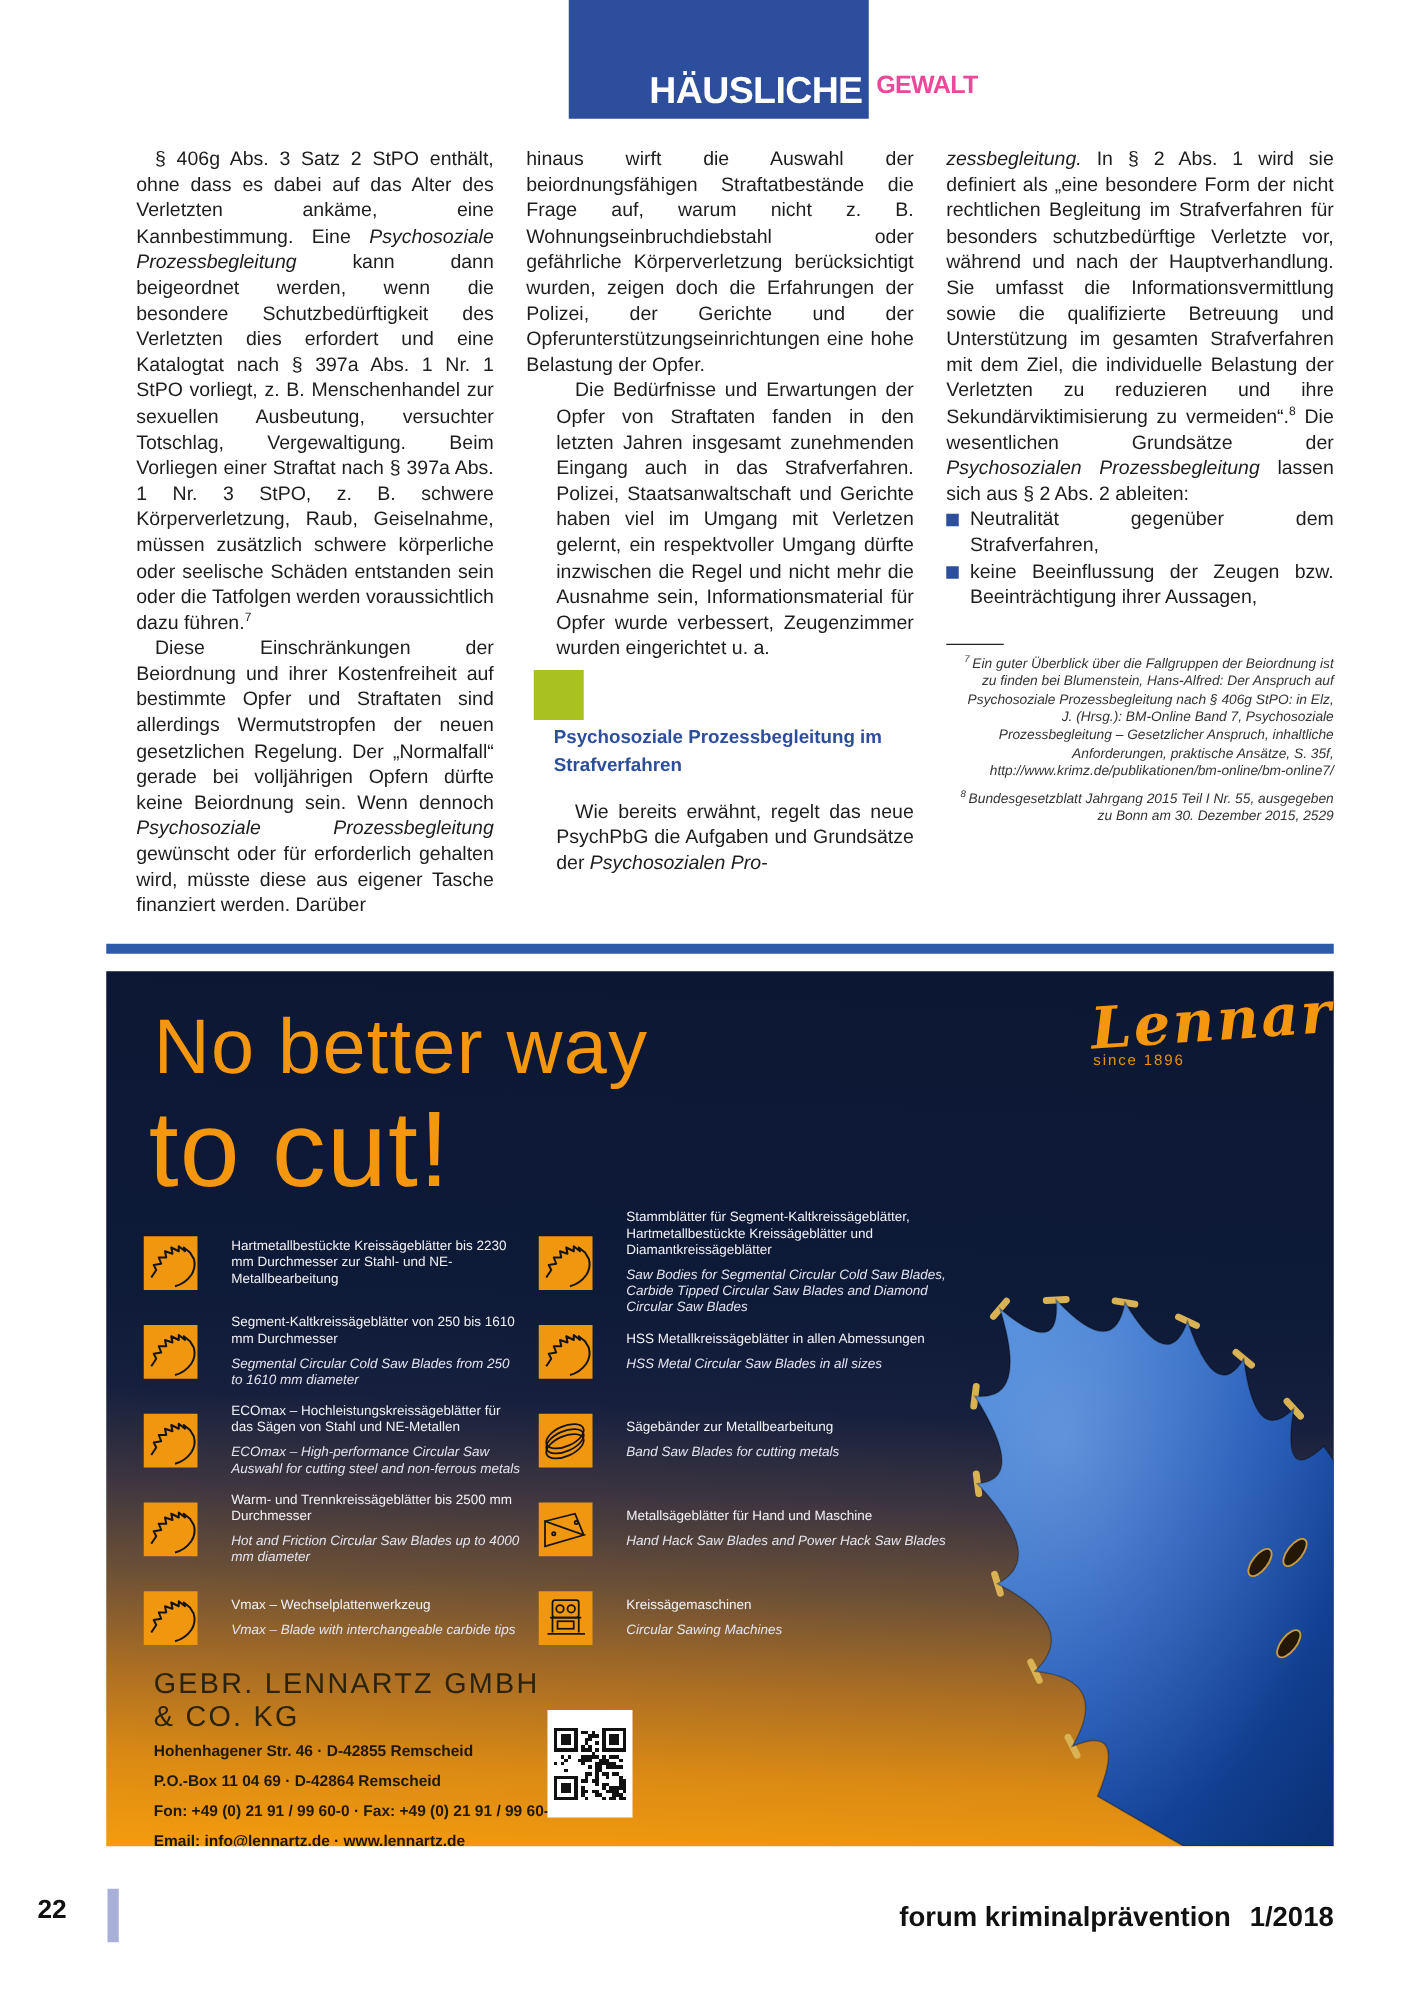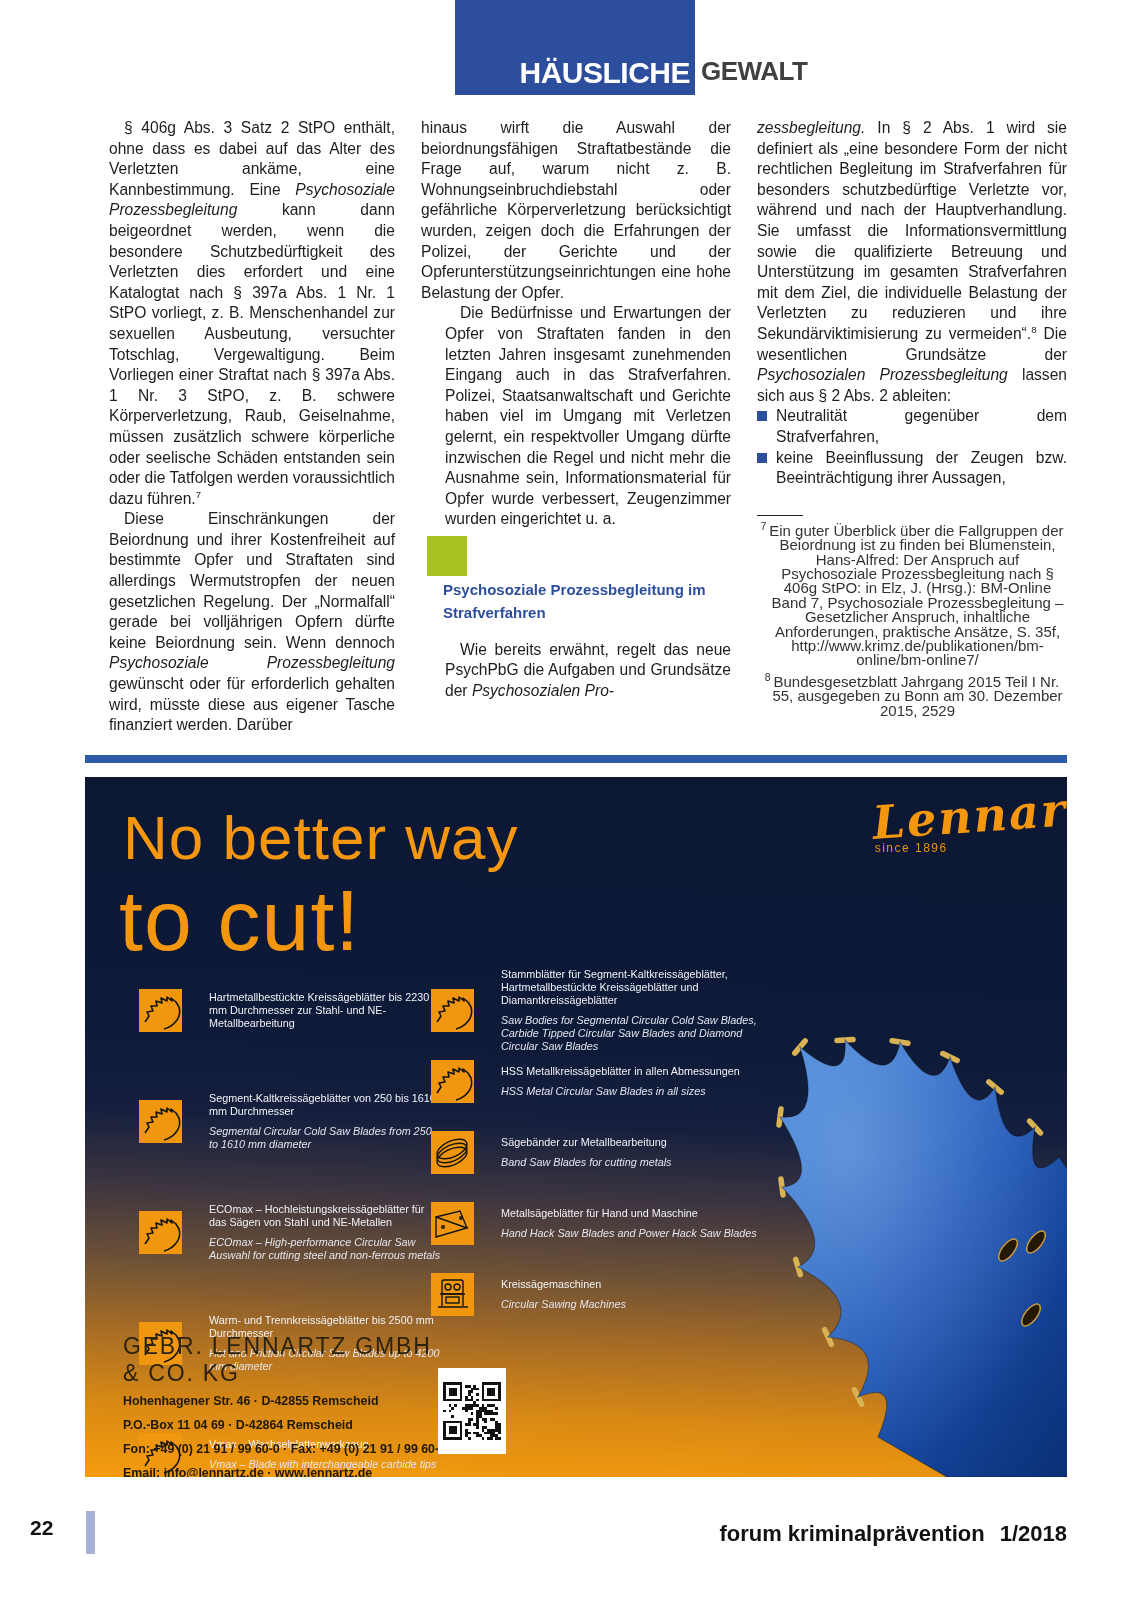--- a/index.html
+++ b/index.html
@@ -3,58 +3,58 @@
 <meta charset="utf-8">
 <style>
   html,body{margin:0;padding:0;background:#ffffff;}
   .page{position:relative;width:1132px;height:1554px;background:#ffffff;overflow:hidden;
         font-family:"Liberation Sans",sans-serif;color:#1d1d1d;}
 
   
   .title-box{position:absolute;left:455px;top:0;width:240px;height:95px;background:#2d4e9c;
              display:flex;align-items:flex-end;justify-content:flex-end;padding:0 5px 7px 0;box-sizing:border-box;}
   .title-part1{color:#ffffff;font-size:30px;font-weight:bold;letter-spacing:-0.5px;line-height:1;}
-  .title-part2{position:absolute;left:701px;top:58px;color:#404040;font-size:26px;font-weight:bold;letter-spacing:-0.5px;line-height:1;}
+  .title-part2{position:absolute;left:701px;top:58px;color:#ec4899;font-size:20px;font-weight:bold;letter-spacing:-0.5px;line-height:1;}
 
   
   .col{position:absolute;top:118px;width:310px;}
   .col1{left:85px}.col2{left:421px}.col3{left:757px}
   .body-text{margin:0;font-size:15.6px;line-height:20.6px;text-align:justify;hyphens:auto;-webkit-hyphens:auto;color:#1d1d1d;}
   .body-text .it{font-style:italic;}
   .body-text sup{font-size:62%;line-height:0;}
   .indent{text-indent:15px;margin-left:24px;}
 
   .subhead-wrap{position:relative;margin-top:48px;margin-bottom:16px;}
   .green-sq{position:absolute;left:6px;top:-42px;width:40px;height:40px;background:#aac21f;z-index:0;}
   .subhead{position:relative;z-index:1;margin:0;padding-left:22px;font-size:15px;line-height:23px;
            font-weight:bold;color:#2d4e9c;}
 
   .bullet-list{list-style:none;margin:0;padding:0;}
   .bullet{display:flex;font-size:15.6px;line-height:20.6px;text-align:justify;}
   .bullet .sq{flex:none;width:10px;height:10px;background:#2d4e9c;margin:5px 9px 0 0;}
 
   .footnotes{margin-top:26px;}
   .fn-rule{width:46px;border-top:1.4px solid #222;margin-bottom:8px;}
-  .fn{font-size:15px;line-height:14.4px;color:#333;padding-left:11px;text-indent:-11px;margin-bottom:7px;text-align:center;}
+  .fn{font-size:11px;line-height:14.4px;color:#333;padding-left:11px;text-indent:-11px;margin-bottom:7px;text-align:right;font-style:italic;}
   .fn sup{font-size:70%;line-height:0;}
 
   
   .divider-bar{position:absolute;left:85px;top:755px;width:982px;height:8px;background:#2d5aa9;}
 
   
   .ad{position:absolute;left:85px;top:777px;width:982px;height:700px;overflow:hidden;
       background:linear-gradient(182deg,#0c1733 0%,#0d1a38 38%,#16203e 50%,#3d3540 60%,#6d5136 70%,#a96d24 80%,#da8a14 90%,#f59c0e 100%);}
   .ad-headline1{position:absolute;left:38px;top:30px;font-size:62px;line-height:1;color:#f5960f;letter-spacing:1px;}
   .ad-headline2{position:absolute;left:34px;top:100px;font-size:86px;line-height:1;color:#f5960f;letter-spacing:1px;}
   .ad-logo{position:absolute;left:788px;top:16px;width:200px;color:#f5960f;transform:rotate(-4deg);}
   .ad-logo .script{font-family:"DejaVu Serif",serif;font-style:italic;font-weight:bold;font-size:46px;line-height:1;letter-spacing:2px;}
   .ad-logo .since{font-size:12px;letter-spacing:1.5px;margin-top:2px;transform:rotate(4deg);display:block;color:#e8930f;}
 
   .prod-col{position:absolute;top:198px;display:grid;grid-auto-rows:71px;}
-  .prod-col.left{left:54px;width:302px;gap:40px;}
+  .prod-col.left{left:30px;width:302px;}
   .prod-col.right{left:346px;width:330px;}
   .prod-row{display:flex;align-items:center;}
   .icon-box{flex:none;width:43px;height:43px;background:#f0970f;margin-right:27px;display:flex;align-items:center;justify-content:center;}
   .prod-texts{flex:1;}
   .prod-de{font-size:10.8px;line-height:13.2px;color:#f2f2f7;}
   .prod-en{font-size:10.8px;line-height:13.2px;color:#e4e4ee;font-style:italic;margin-top:6px;}
 
   .company{position:absolute;left:38px;top:556px;width:330px;}
   .company-name{font-size:23px;letter-spacing:1.8px;color:#2b2310;margin-bottom:2px;}
   .company-line{font-size:12.4px;line-height:24px;font-weight:bold;color:#1f1808;}
@@ -161,21 +161,21 @@
           </div>
         </div>
         <div class="prod-row">
           <div class="icon-box">
             <svg width="43" height="43" viewBox="0 0 43 43">
               <path d="M6,33 L10,27 8,23 14,22 12,17 18,17 17,12 23,14 22,9 28,12 28,8 33,12 32,9 37,13 40,18 Q42,25 38,31 Q33,38 25,40" fill="none" stroke="#141414" stroke-width="1.6" stroke-linejoin="round"></path>
             </svg>
           </div>
           <div class="prod-texts">
             <div class="prod-de">Warm- und Trennkreissägeblätter bis 2500 mm Durchmesser</div>
-            <div class="prod-en">Hot and Friction Circular Saw Blades up to 4200 mm diameter</div>
+            <div class="prod-en">Hot and Friction Circular Saw Blades up to 4000 mm diameter</div>
           </div>
         </div>
         <div class="prod-row">
           <div class="icon-box">
             <svg width="43" height="43" viewBox="0 0 43 43">
               <path d="M6,33 L10,27 8,23 14,22 12,17 18,17 17,12 23,14 22,9 28,12 28,8 33,12 32,9 37,13 40,18 Q42,25 38,31 Q33,38 25,40" fill="none" stroke="#141414" stroke-width="1.6" stroke-linejoin="round"></path>
             </svg>
           </div>
           <div class="prod-texts">
             <div class="prod-de">Vmax – Wechselplattenwerkzeug</div>

